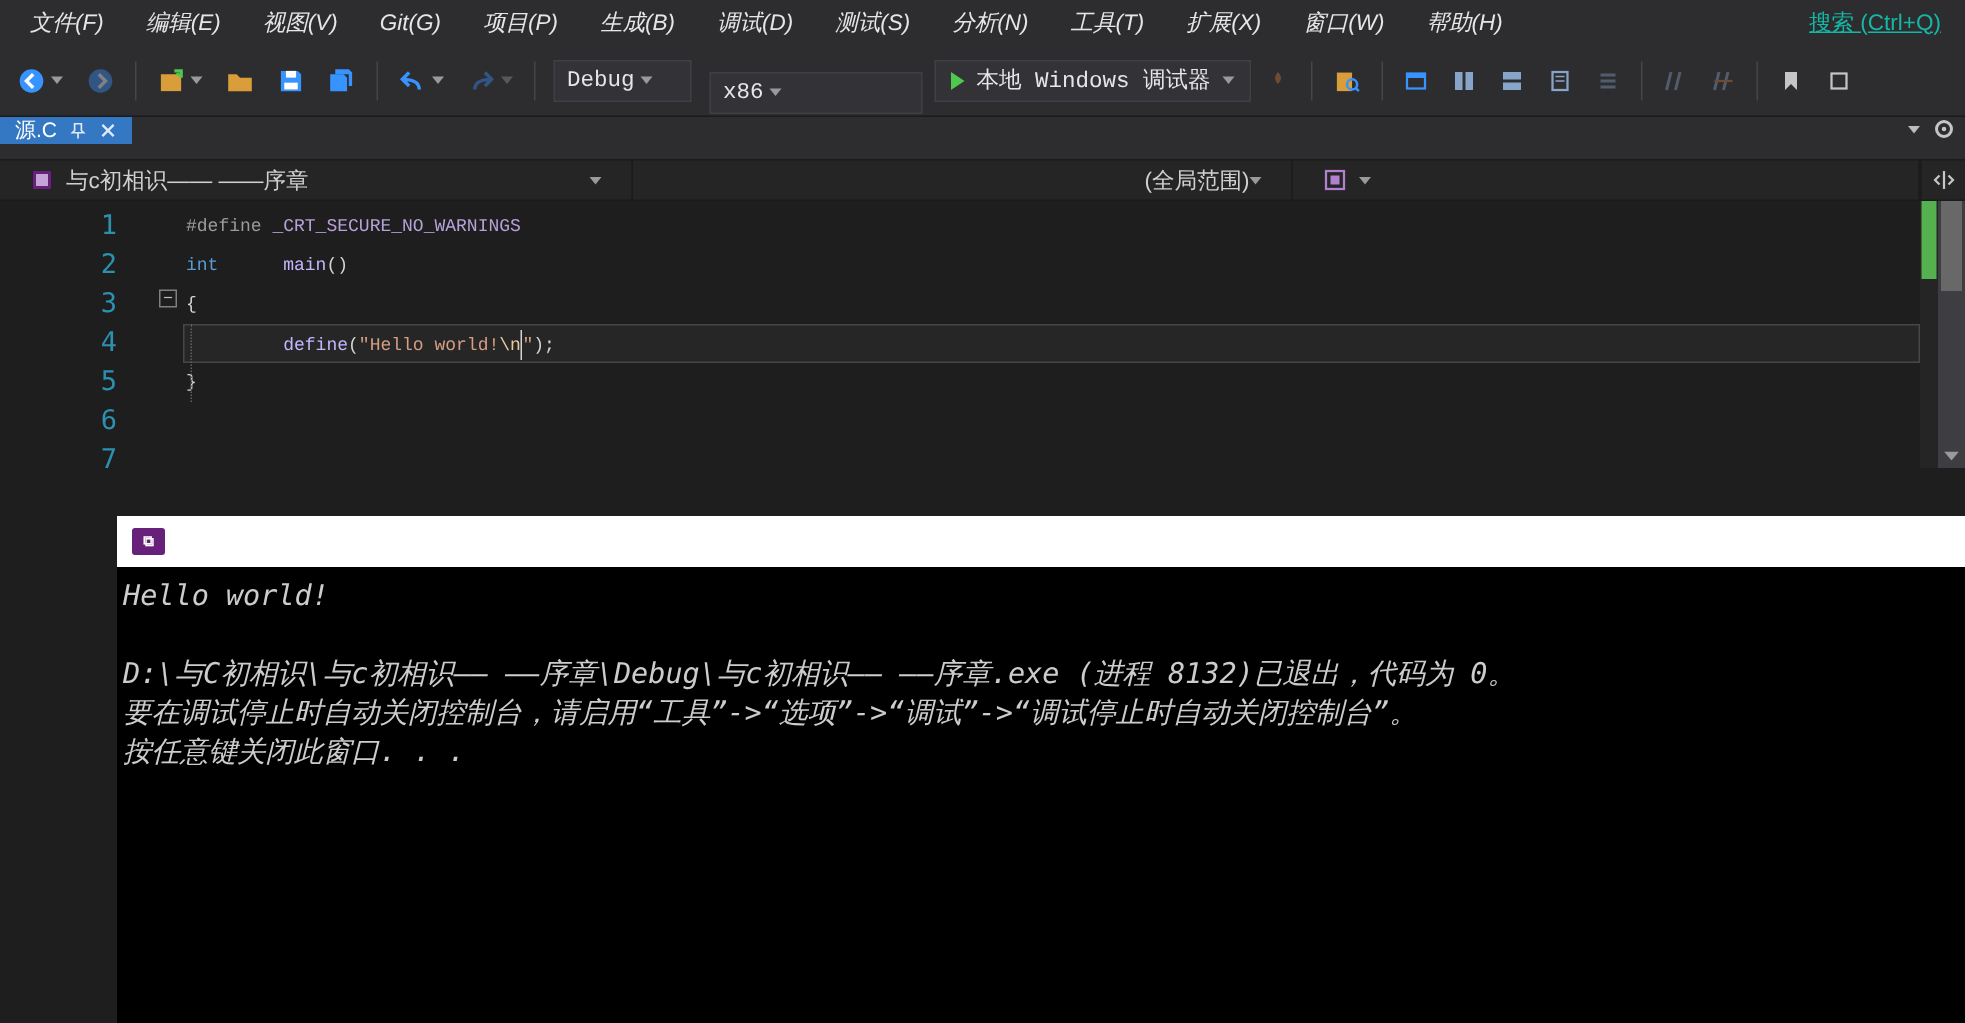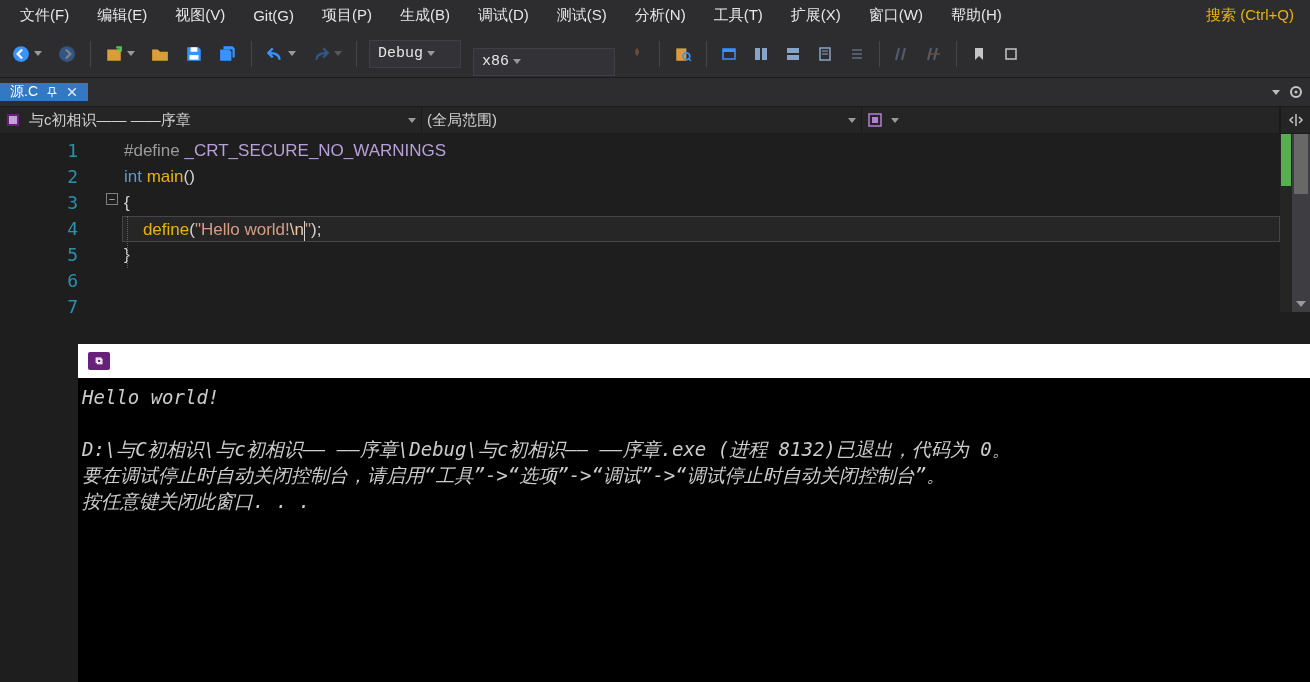--- a/index.html
+++ b/index.html
@@ -19,27 +19,29 @@
   align-items: center;
   height: 30px;
   background: #2d2d30;
   padding: 0 6px;
 }
 .menubar .menu-item {
   padding: 4px 14px;
   color: #e6e6e6;
   font-size: 15px;
   cursor: pointer;
+  font-style: italic;
 }
 .menubar .search {
   margin-left: auto;
-  color: #eab308;
+  color: #14b8a6;
   padding: 4px 10px;
   font-size: 15px;
   white-space: nowrap;
+  text-decoration: underline;
 }
 
 
 .toolbar {
   display: flex;
   align-items: center;
   height: 48px;
   background: #2d2d30;
   padding: 0 6px;
   gap: 4px;
@@ -96,21 +98,21 @@
   font-size: 15px;
   cursor: pointer;
 }
 .run-button .play {
   width:0;height:0;border-top:6px solid transparent;border-bottom:6px solid transparent;border-left:9px solid #4ec94e;margin-right:8px;
 }
 
 
 .tabrow {
   display: flex;
-  align-items: center;
+  align-items: flex-start;
   height: 28px;
   background: #2d2d30;
 }
 .file-tab {
   display: flex; align-items: center;
   background: #3477c2;
   color: #fff;
   padding: 0 10px;
   font-size: 14px;
   gap: 8px;
@@ -126,31 +128,31 @@
 .navbar {
   display:flex;
   height: 28px;
   background: #252526;
   border-top: 1px solid #1b1b1b;
   border-bottom: 1px solid #1b1b1b;
 }
 .nav-combo {
   display:flex; align-items:center;
   border-right: 1px solid #1b1b1b;
-  padding: 0 5px;
+  padding: 0 20px;
   color: #d0d0d0;
   font-size: 15px;
   cursor: pointer;
   position: relative;
 }
 .nav-combo .nv-icon { margin-right:8px; }
 .nav-combo .nv-text { flex: 1; }
 .nav-combo .nv-caret { width:0;height:0;border-left:4px solid transparent;border-right:4px solid transparent;border-top:5px solid #9a9a9a; }
 .nav-combo.scope1 { width: 422px; }
-.nav-combo.scope2 { flex: 1; }
+.nav-combo.scope2 { flex: 1; text-align: right; }
 .nav-combo.scope3 { width: 418px; }
 .nav-split { width: 30px; display:flex;align-items:center;justify-content:center;border-left:1px solid #1b1b1b; cursor:pointer; }
 
 
 .editor {
   display:flex;
   background: #1e1e1e;
   height: 178px;
   position: relative;
 }
@@ -176,30 +178,30 @@
   color: #c0c0c0;
   font-size: 11px;
   line-height: 10px;
   text-align: center;
   margin-top: 55px;
   cursor: pointer;
 }
 .code {
   flex: 1;
   padding: 4px 0;
-  font-family: Liberation Sans, sans-serif;
-  font-size: 17px;
+  font-family: Liberation Mono, monospace;
+  font-size: 12px;
   line-height: 26px;
   position: relative;
 }
 .code .line { white-space: pre; height:26px; }
 .tok-pp { color: #9b9b9b; }
 .tok-macro { color: #b8a1d9; }
 .tok-kw { color: #569cd6; }
-.tok-fn { color: #eab308; }
+.tok-fn { color: #c4b5fd; margin-left: 36px; }
 .tok-str { color: #d69d85; }
 .tok-esc { color: #e8c9a0; }
 .tok-punc { color: #d4d4d4; }
 .tok-inc { color: #d69d85; }
 .line.current { background: rgba(255,255,255,0.04); border: 1px solid #464646; margin-left:-2px; padding-left:1px; }
 .caret { display:inline-block; width:1px; height:20px; background:#d4d4d4; vertical-align:middle; }
 .editor .vscroll {
   width: 18px;
   background: #3e3e42;
   position: relative;
@@ -357,20 +359,25 @@
 
   <div class="tb-dropdown config">
     <span class="nv-text">Debug</span>
     <span class="tb-caret"></span>
   </div>
   <div class="tb-dropdown platform">
     <span class="nv-text">x86</span>
     <span class="tb-caret"></span>
   </div>
 
+  <div class="run-button">
+    <span class="play"></span>
+    <span>本地 Windows 调试器</span>
+    <span class="tb-caret" style="margin-left:8px"></span>
+  </div>
 
   <div class="tb-btn disabled">
     <svg width="16" height="16" viewBox="0 0 16 16">
         <path d="M8 2 Q4 6 8 10 Q12 6 8 2" fill="#d07b3c"></path>
       </svg>
   </div>
   <div class="tb-sep"></div>
 
   <div class="tb-btn">
     <svg width="18" height="18" viewBox="0 0 16 16">

